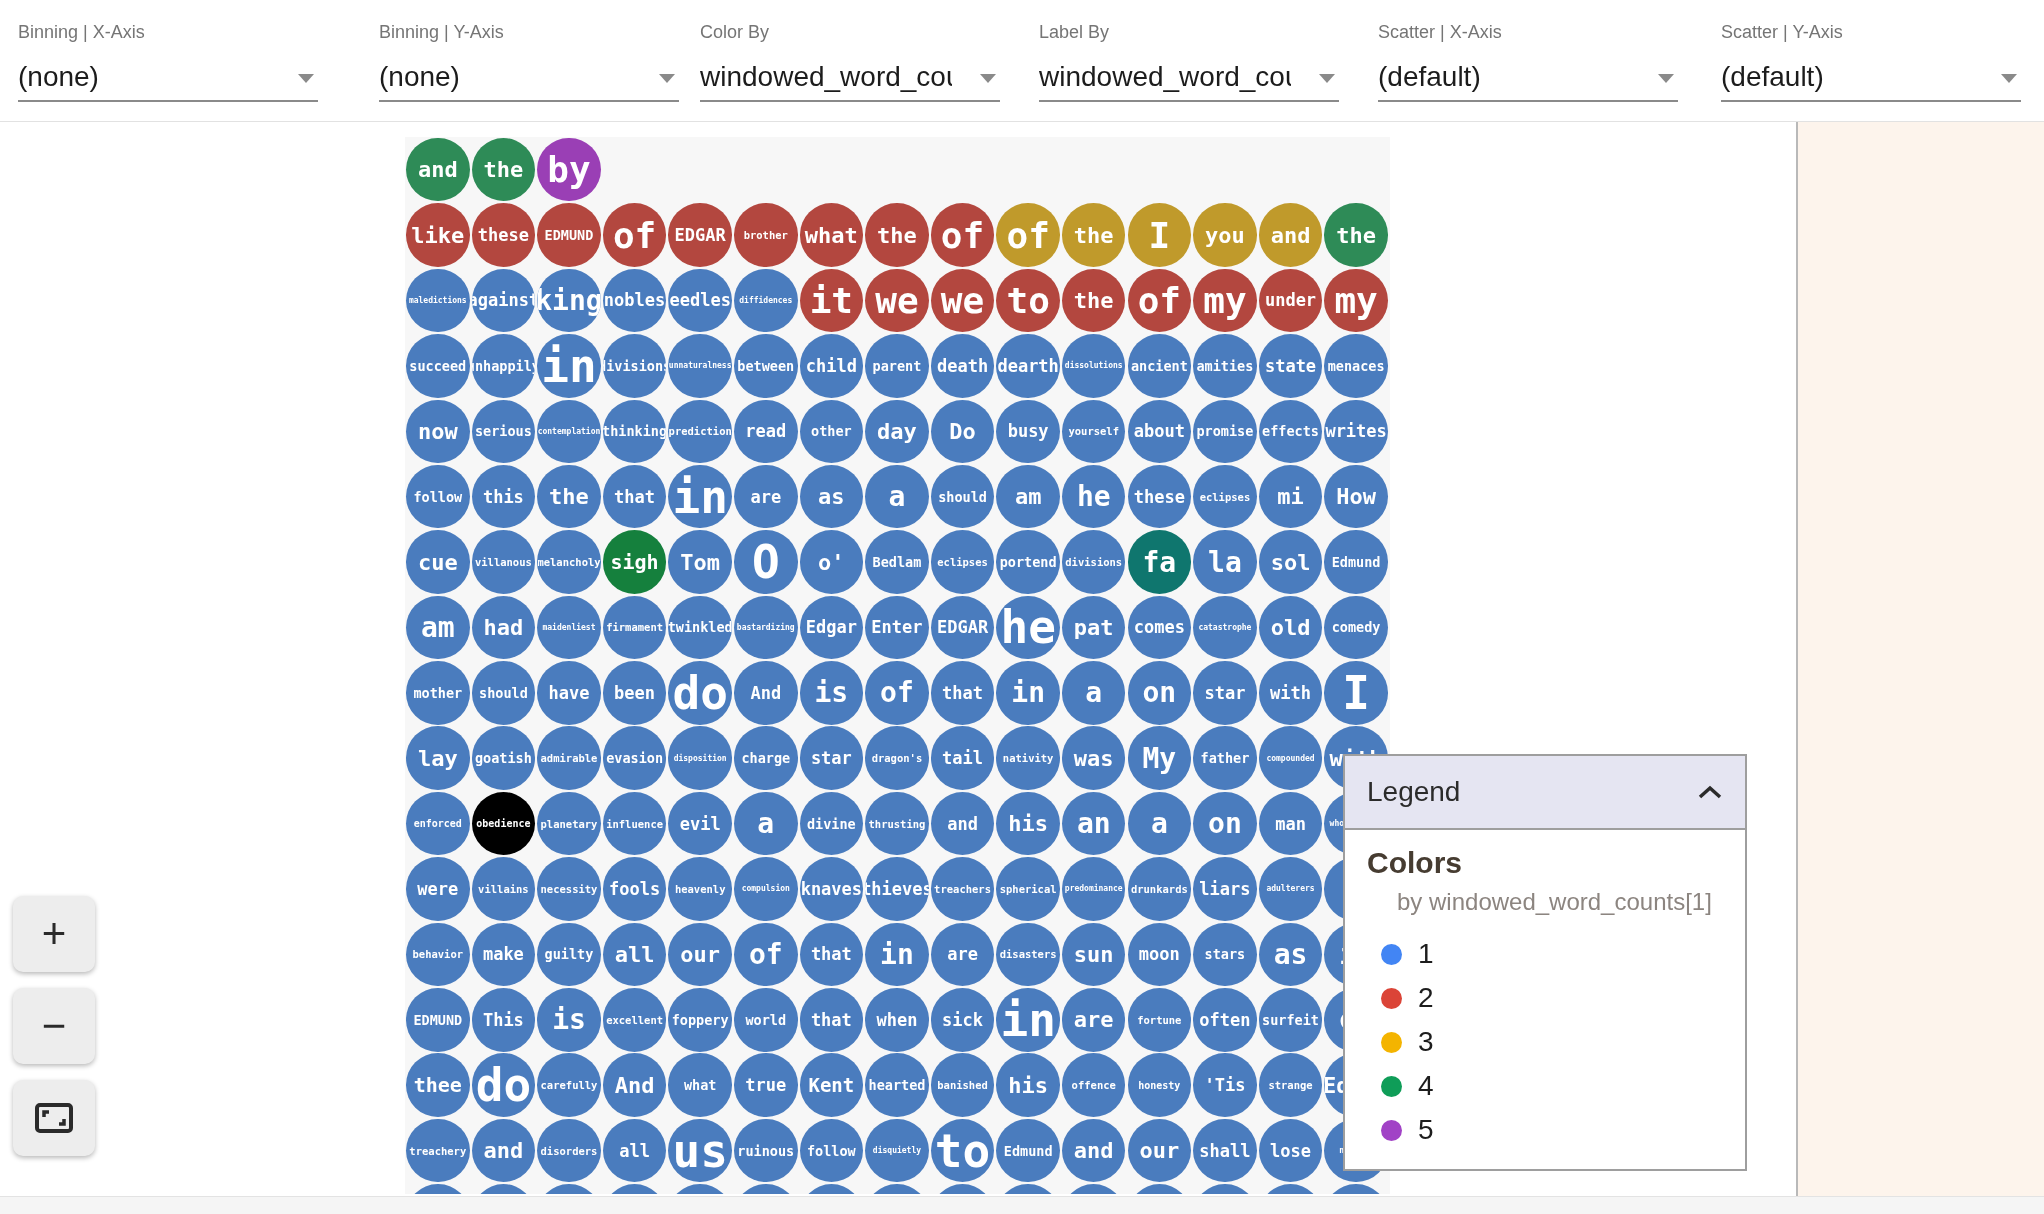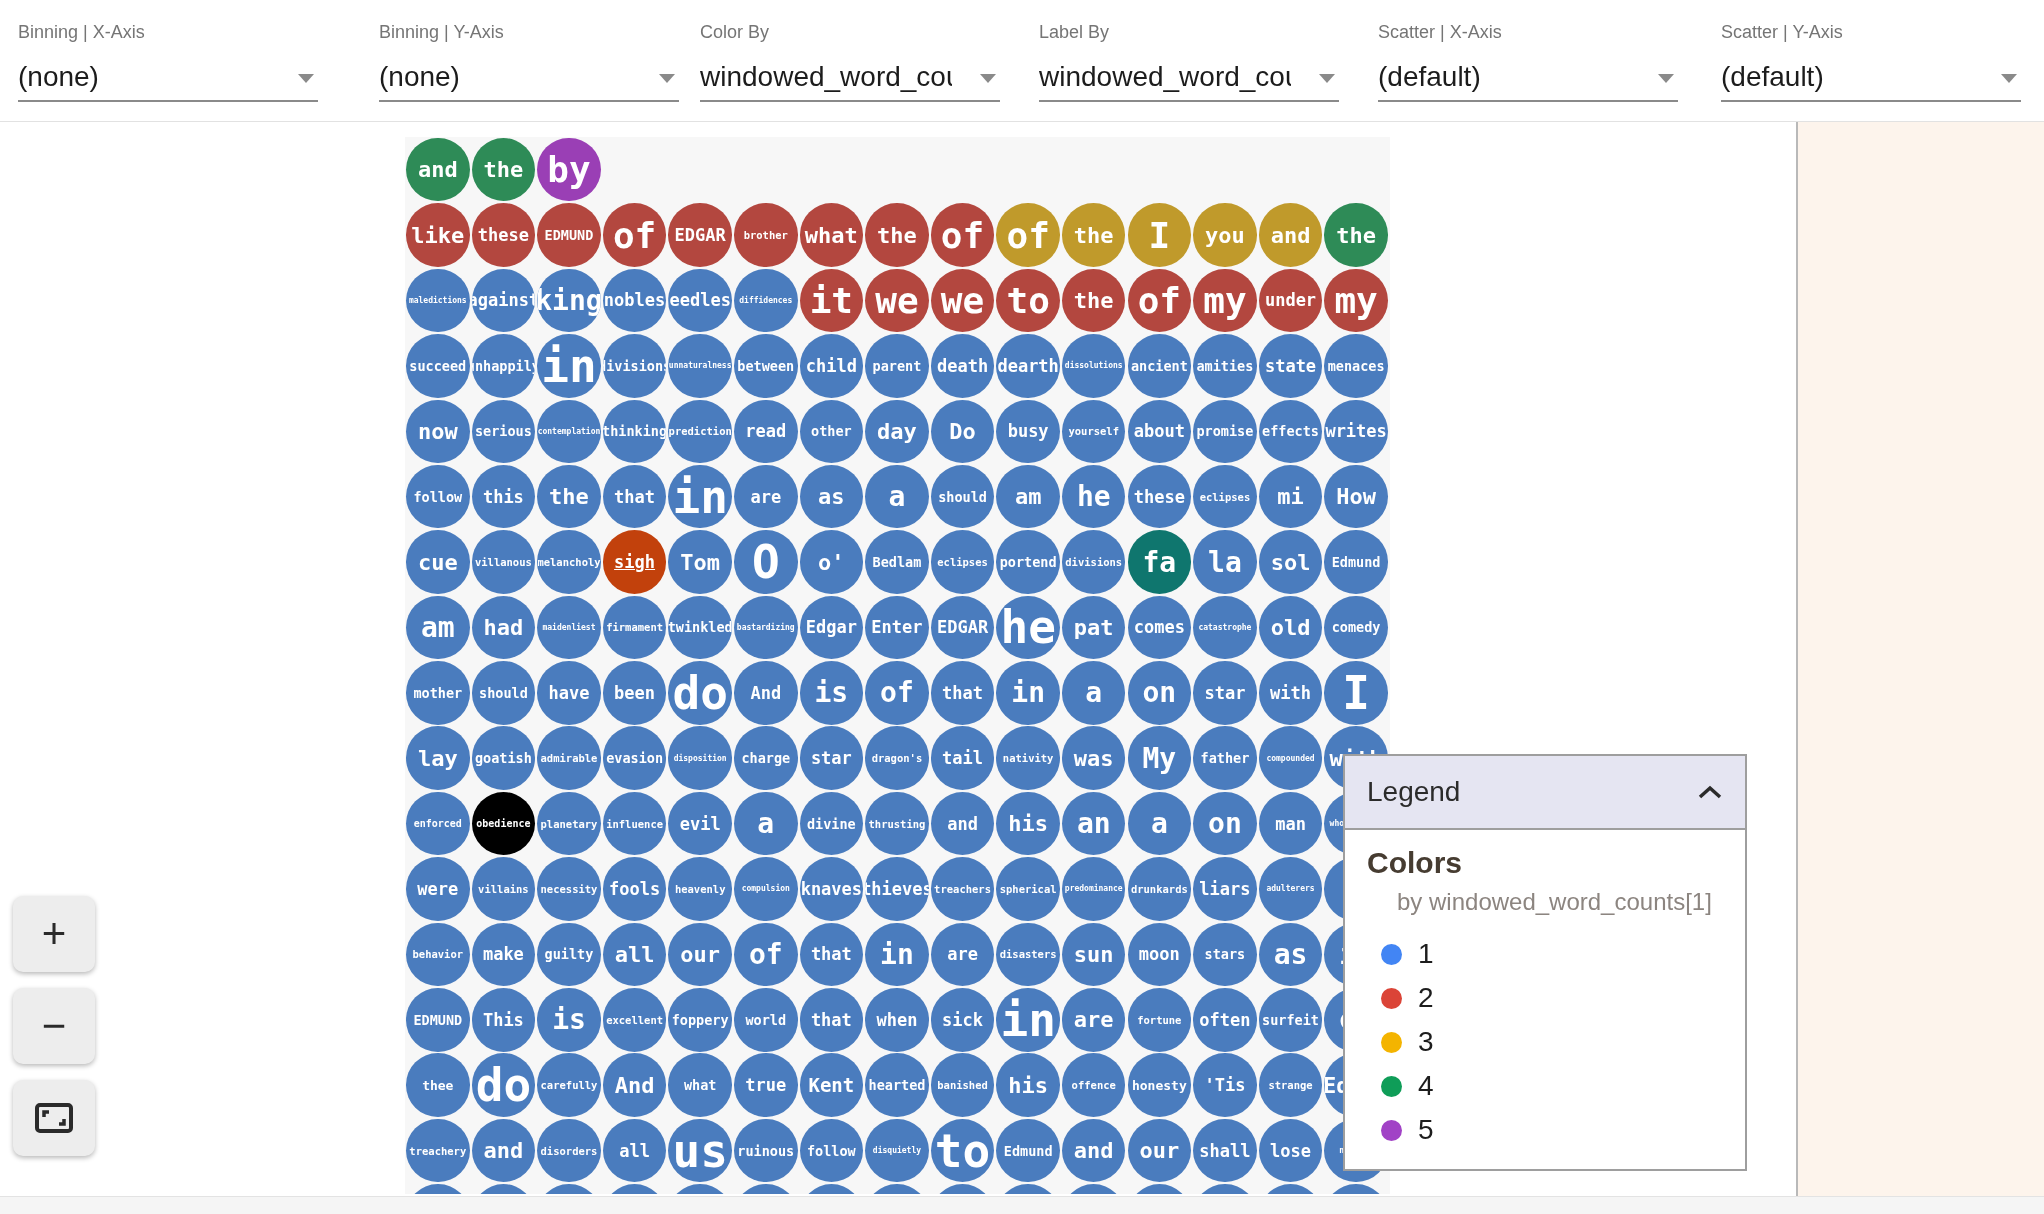--- a/index.html
+++ b/index.html
@@ -378,21 +378,21 @@
         <div class="g-cell">
           <div class="bubble" style="background: rgb(74, 124, 190); font-size: 22px;">cue</div>
         </div>
         <div class="g-cell">
           <div class="bubble" style="background: rgb(74, 124, 190); font-size: 10.5px;">villanous</div>
         </div>
         <div class="g-cell">
           <div class="bubble" style="background: rgb(74, 124, 190); font-size: 10.5px;">melancholy</div>
         </div>
         <div class="g-cell">
-          <div class="bubble" style="background: #c2410c; font-size: 17px; text-decoration: underline;">sigh</div>
+          <div class="bubble" style="background: #15803d; font-size: 20px;">sigh</div>
         </div>
         <div class="g-cell">
           <div class="bubble" style="background: rgb(74, 124, 190); font-size: 22px;">Tom</div>
         </div>
         <div class="g-cell">
           <div class="bubble" style="background: rgb(74, 124, 190); font-size: 46px;">O</div>
         </div>
         <div class="g-cell">
           <div class="bubble" style="background: rgb(74, 124, 190); font-size: 22px;">o'</div>
         </div>
@@ -745,21 +745,21 @@
         </div>
         <div class="g-cell">
           <div class="bubble" style="background: rgb(74, 124, 190); font-size: 13.5px;">surfeit</div>
         </div>
         <div class="g-cell">
           <div class="bubble" style="background: rgb(74, 124, 190); font-size: 28px;">of</div>
         </div>
       </div>
       <div class="g-row">
         <div class="g-cell">
-          <div class="bubble" style="background: rgb(74, 124, 190); font-size: 13px;">thee</div>
+          <div class="bubble" style="background: rgb(74, 124, 190); font-size: 20px;">thee</div>
         </div>
         <div class="g-cell">
           <div class="bubble" style="background: rgb(74, 124, 190); font-size: 46px;">do</div>
         </div>
         <div class="g-cell">
           <div class="bubble" style="background: rgb(74, 124, 190); font-size: 10.5px;">carefully</div>
         </div>
         <div class="g-cell">
           <div class="bubble" style="background: rgb(74, 124, 190); font-size: 22px;">And</div>
         </div>
@@ -778,21 +778,21 @@
         <div class="g-cell">
           <div class="bubble" style="background: rgb(74, 124, 190); font-size: 10.5px;">banished</div>
         </div>
         <div class="g-cell">
           <div class="bubble" style="background: rgb(74, 124, 190); font-size: 22px;">his</div>
         </div>
         <div class="g-cell">
           <div class="bubble" style="background: rgb(74, 124, 190); font-size: 10.5px;">offence</div>
         </div>
         <div class="g-cell">
-          <div class="bubble" style="background: rgb(74, 124, 190); font-size: 13px; text-align: center;">honesty</div>
+          <div class="bubble" style="background: rgb(74, 124, 190); font-size: 10px; text-align: center;">honesty</div>
         </div>
         <div class="g-cell">
           <div class="bubble" style="background: rgb(74, 124, 190); font-size: 17px;">'Tis</div>
         </div>
         <div class="g-cell">
           <div class="bubble" style="background: rgb(74, 124, 190); font-size: 10.5px;">strange</div>
         </div>
         <div class="g-cell">
           <div class="bubble" style="background: rgb(74, 124, 190); font-size: 22px;">Edgar</div>
         </div>

